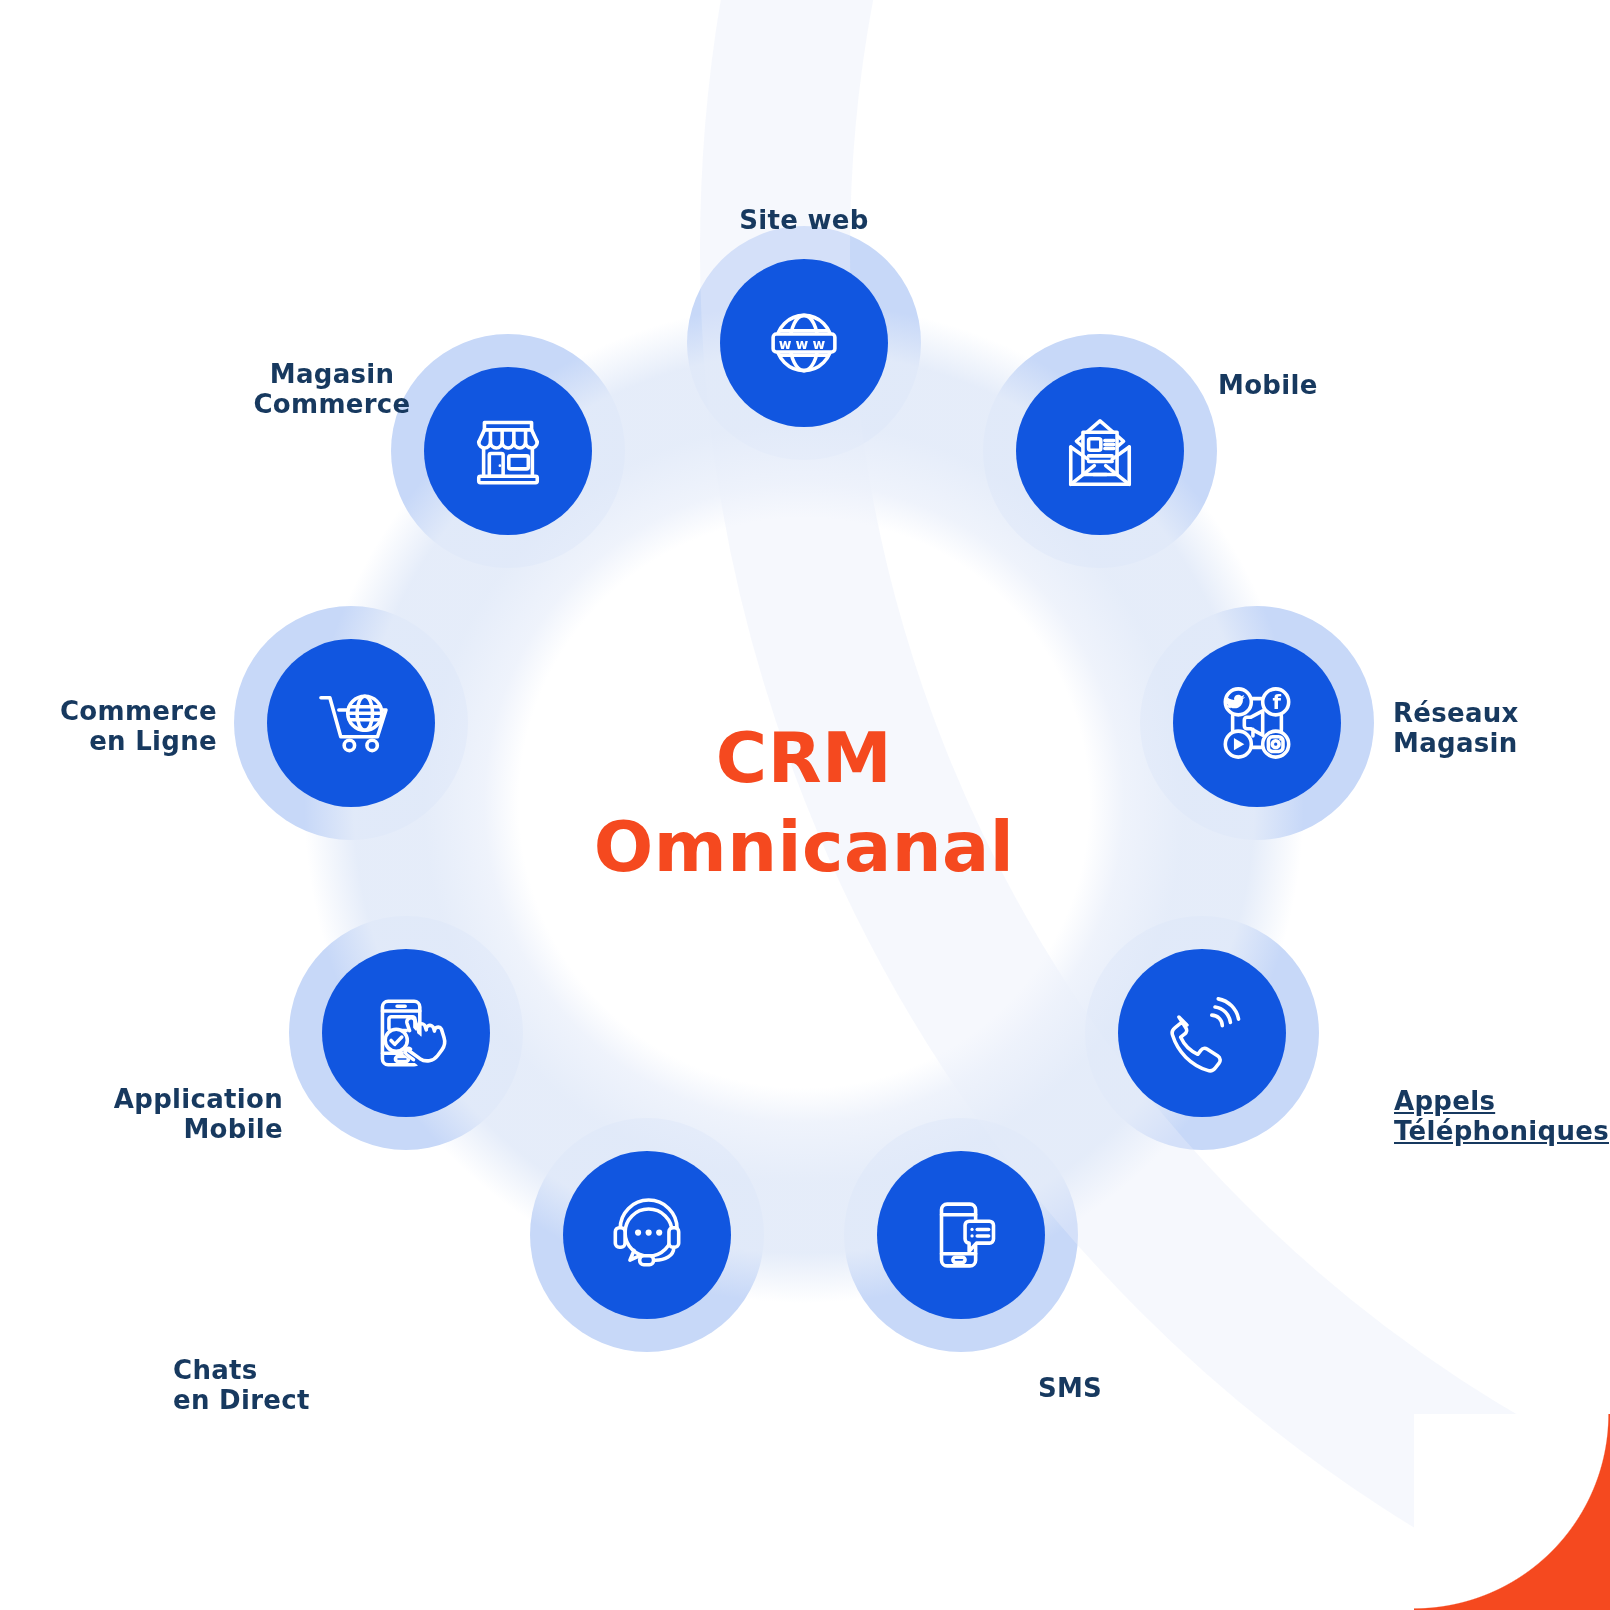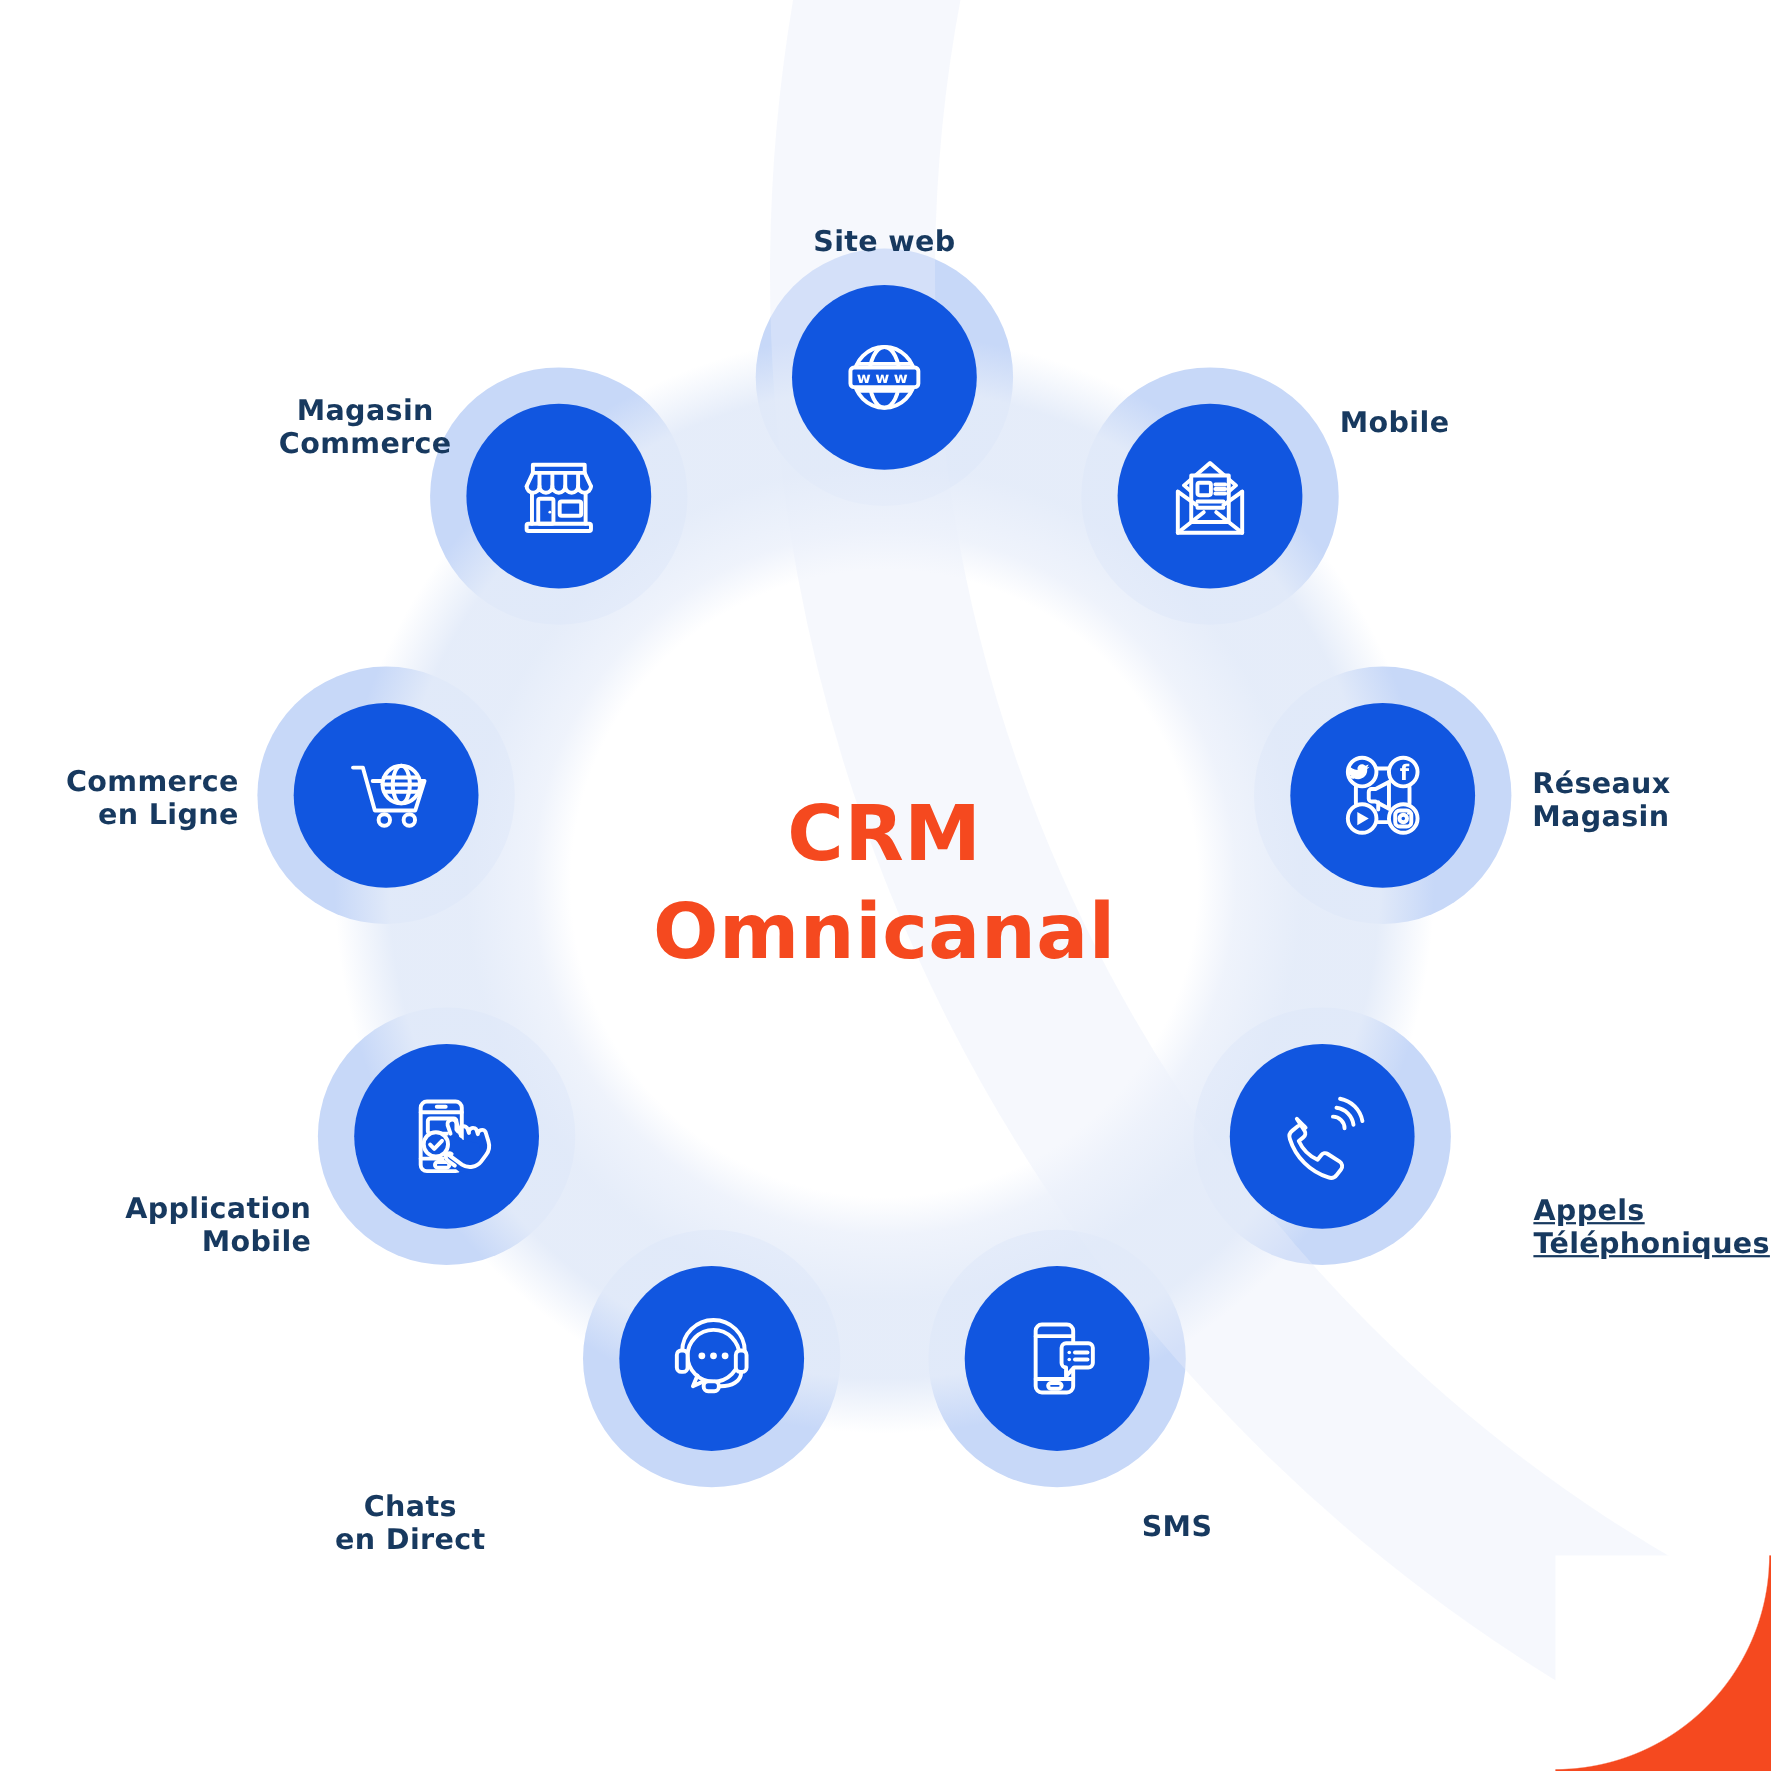--- a/index.html
+++ b/index.html
@@ -52,21 +52,21 @@
   .label{
     position:absolute;z-index:4;white-space:pre-line;
     font-size:26px;line-height:30px;font-weight:700;
     color:var(--label-navy,#17395f);letter-spacing:.3px;margin-top:23px;
   }
   .l0{left:604px;top:182px;width:400px;text-align:center;}
   .l1{left:1218px;top:347px;width:360px;text-align:left;}
   .l2{left:1393px;top:675px;width:217px;text-align:left;}
   .l3{left:1394px;top:1063px;width:279px;text-align:left;text-decoration:underline;}
   .l4{left:870px;top:1350px;width:400px;text-align:center;}
-  .l5{right:1037px;top:1332px;width:400px;text-align:center;}
+  .l5{right:1037px;top:1332px;width:400px;text-align:left;}
   .l6{right:1327px;top:1061px;width:400px;text-align:right;}
   .l7{right:1393px;top:673px;width:400px;text-align:right;}
   .l8{left:132px;top:336px;width:400px;text-align:center;}
 
   .center-title{
     position:absolute;left:504px;top:714px;width:600px;z-index:4;
     text-align:center;white-space:pre-line;
     font-size:70px;line-height:89px;font-weight:700;
     color:var(--accent,#f5491f);letter-spacing:.5px;
   }

